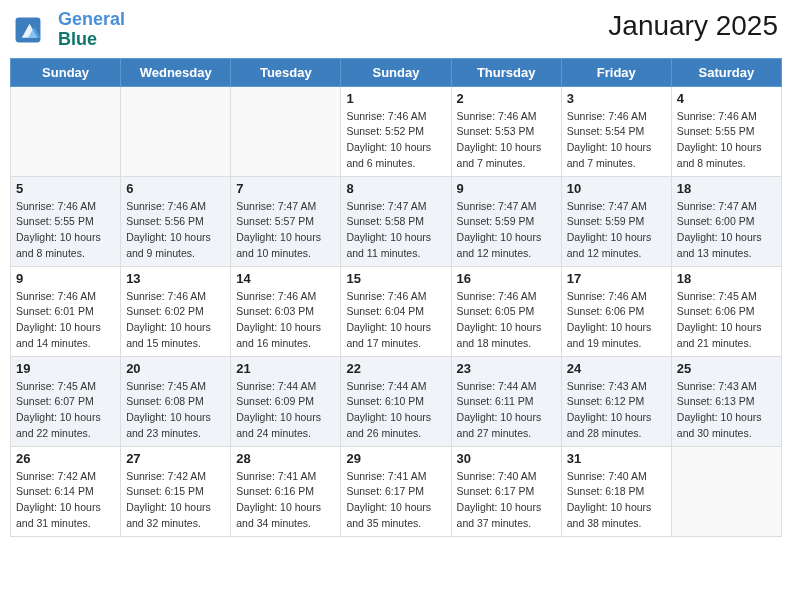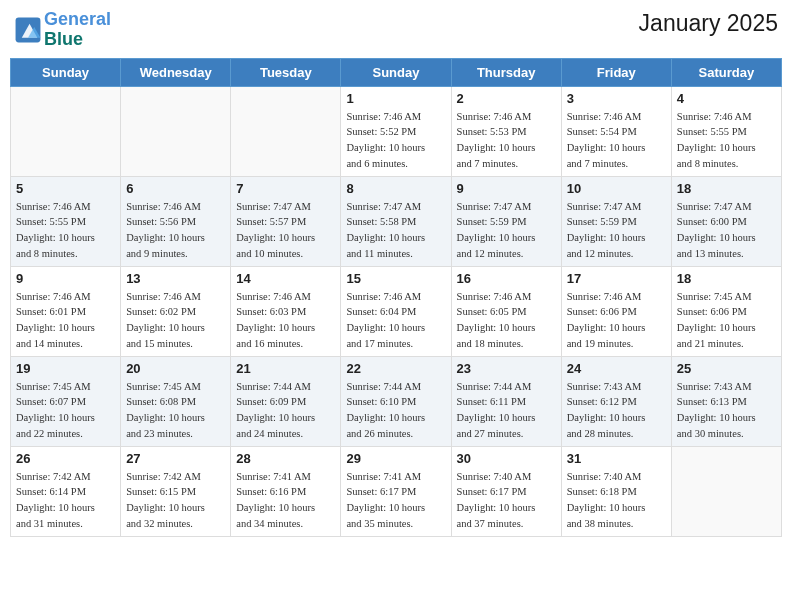--- a/index.html
+++ b/index.html
@@ -13,40 +13,40 @@
     .header {
       display: flex;
       justify-content: space-between;
       align-items: flex-start;
       margin-bottom: 8px;
       padding: 0 4px;
     }
     .logo {
       display: flex;
       align-items: center;
-      gap: 2px;
+      gap: 16px;
     }
     .logo-text {
       font-size: 18px;
       font-weight: bold;
       color: #1a1a1a;
       line-height: 1.1;
     }
     .logo-text span {
       color: #4a90d9;
     }
     .logo-icon {
       width: 28px;
       height: 28px;
     }
     .title-block {
       text-align: right;
     }
     .month-title {
-      font-size: 23px;
+      font-size: 28px;
       font-weight: normal;
       color: #1a1a1a;
     }
     .location {
       font-size: 14px;
       color: #444;
     }
     .calendar {
       width: 100%;
       border-collapse: collapse;
@@ -77,21 +77,20 @@
     .day-number {
       font-size: 13px;
       font-weight: bold;
       color: #222;
       margin-bottom: 3px;
     }
     .day-info {
       font-size: 10.5px;
       color: #333;
       line-height: 1.5;
-      font-family: Liberation Serif, serif;
     }
     .empty-cell {
       background: #f9f9f9 !important;
     }
     .calendar tbody tr:nth-child(odd) td {
       background: #fff;
     }
     .calendar tbody tr:nth-child(even) td {
       background: #f0f4f8;
     }

